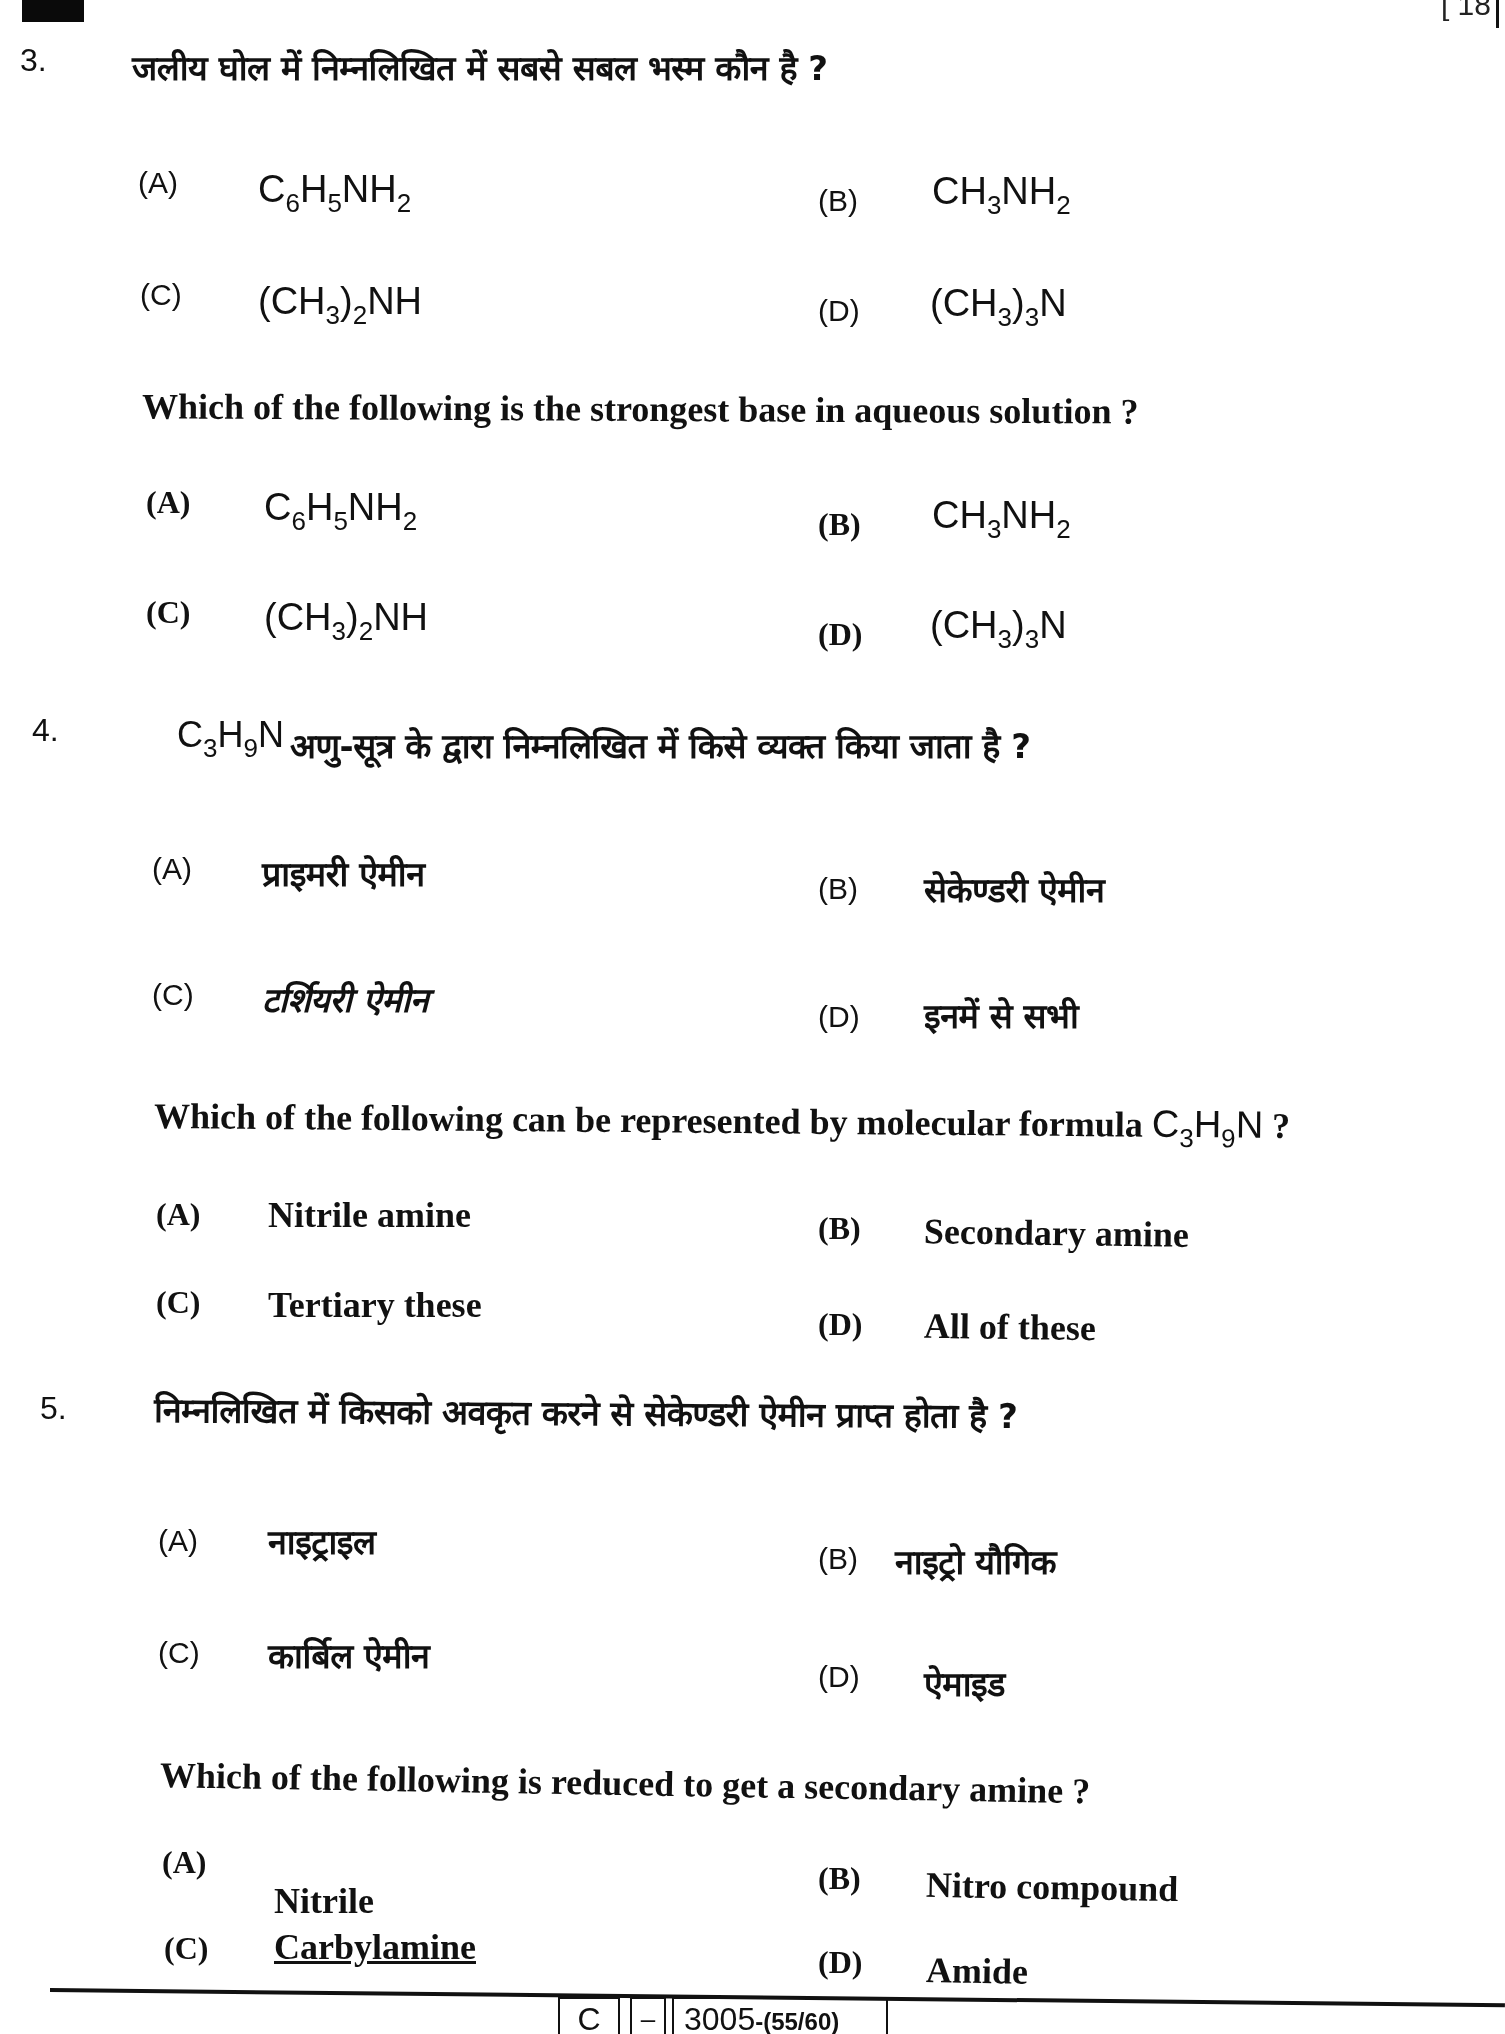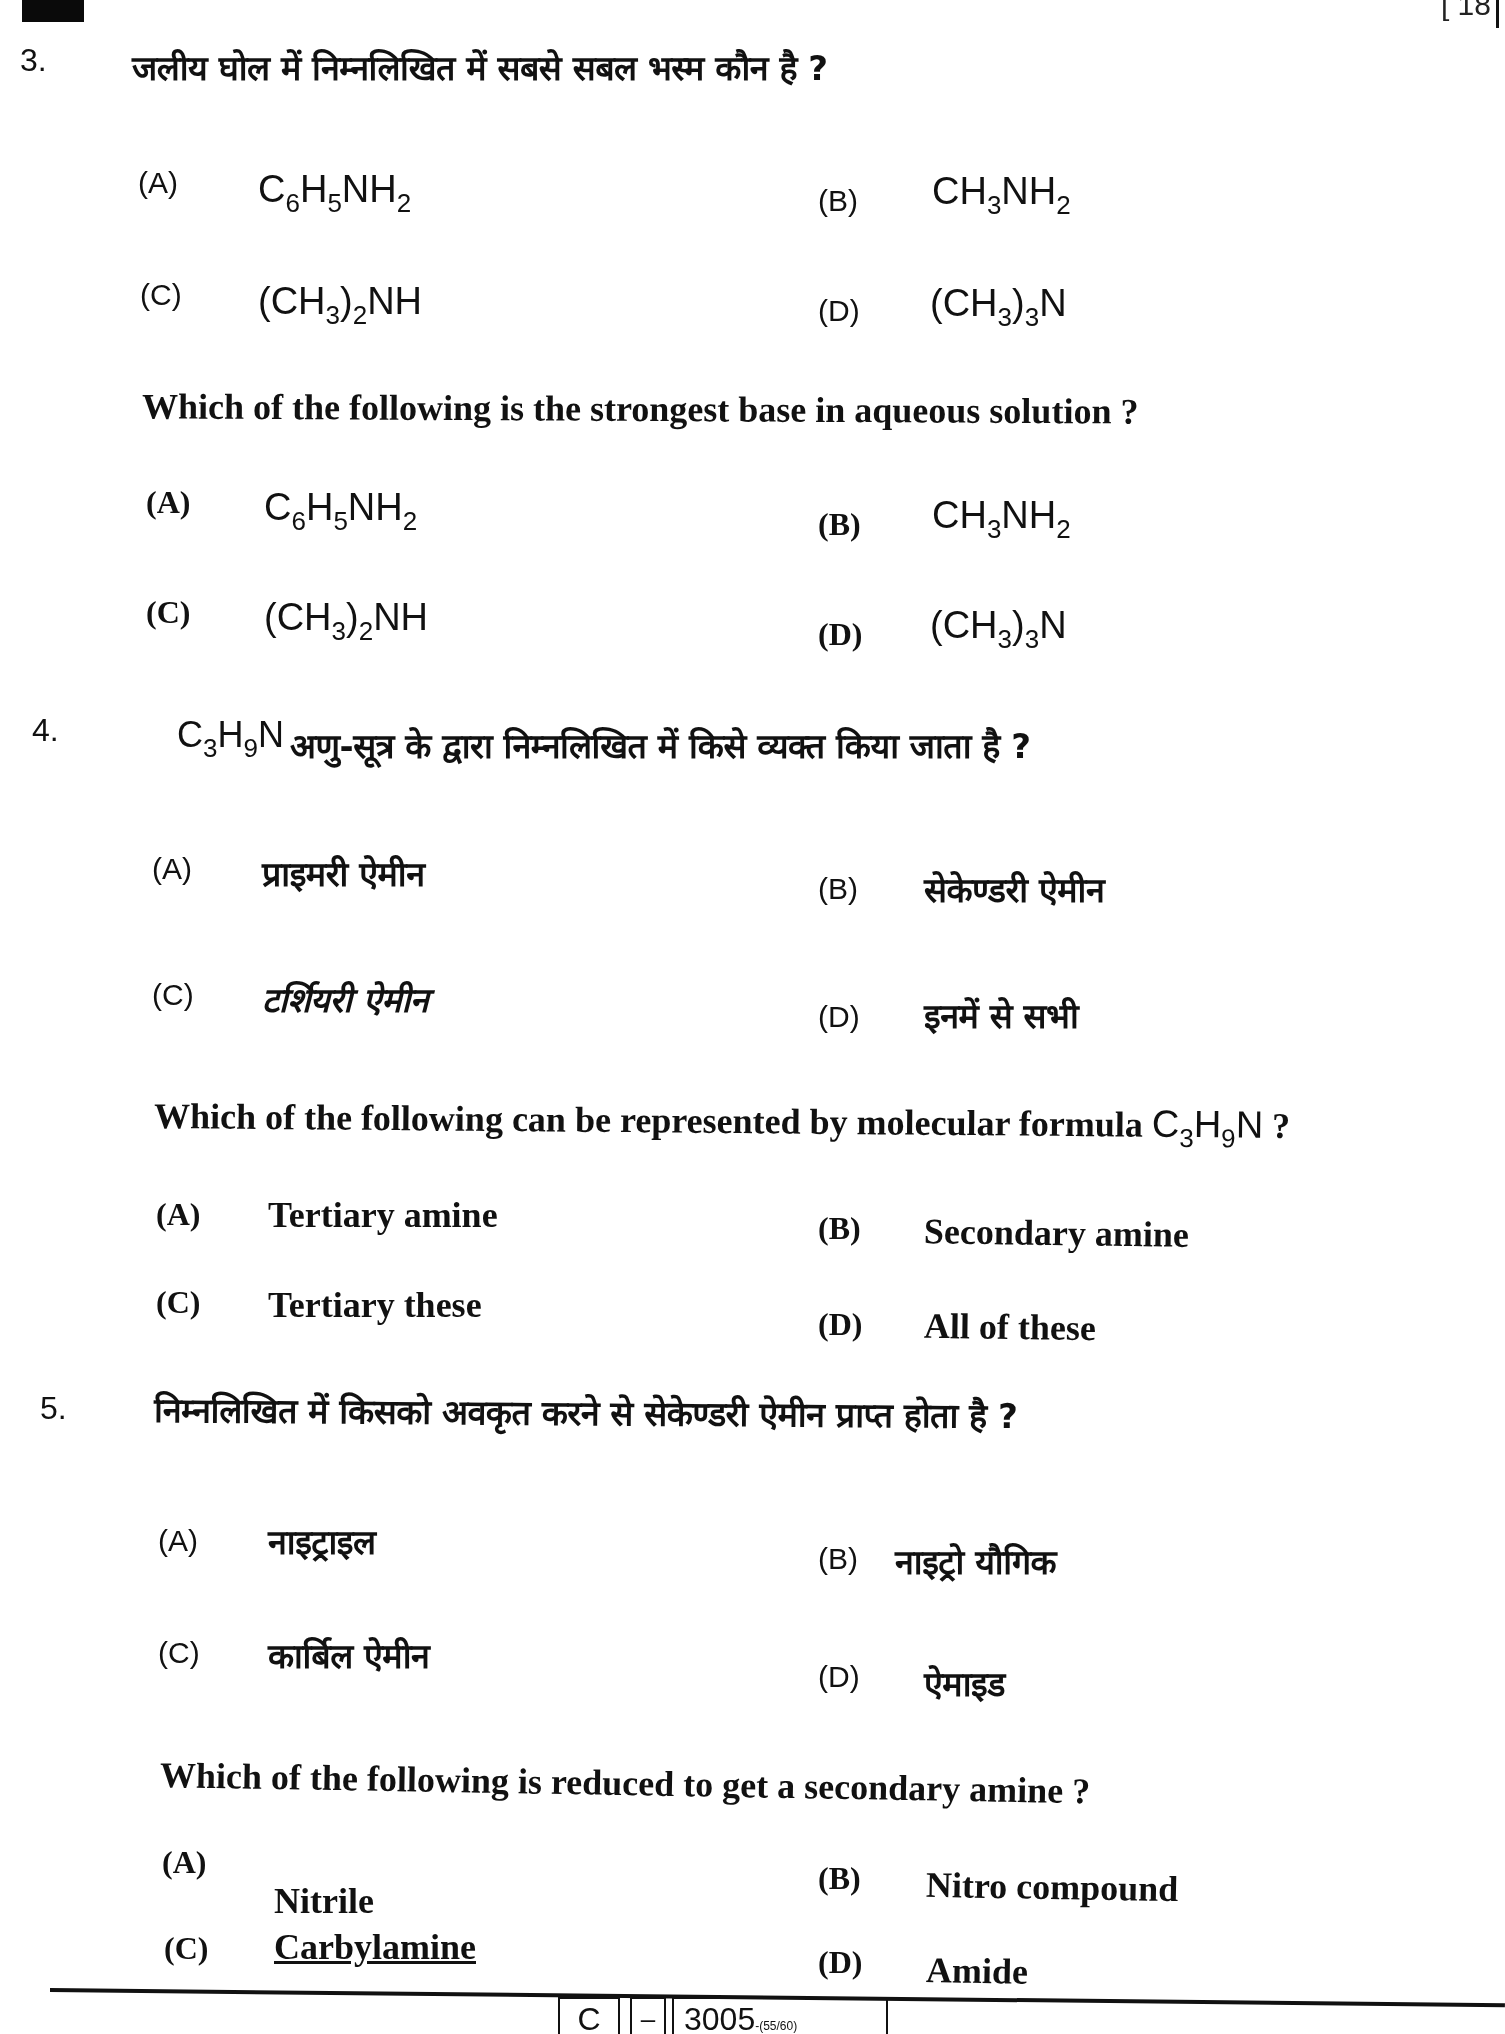--- a/index.html
+++ b/index.html
@@ -14,21 +14,21 @@
   .qnum { font-family:"Liberation Sans",sans-serif; font-size:32px; }
   .hindi { font-family:"DejaVu Sans","Liberation Sans",sans-serif; font-size:34px; font-weight:bold; letter-spacing:-0.5px; }
   .eng { font-family:"Liberation Serif","DejaVu Serif",serif; font-size:36px; font-weight:bold; }
   .opt-label { font-family:"Liberation Sans",sans-serif; font-size:30px; }
   .opt-label.eng-l { font-family:"Liberation Serif",serif; font-size:32px; font-weight:bold; }
   .formula { font-family:Liberation Sans, sans-serif; font-size:38px; }
   .formula sub { font-size:26px; vertical-align:-10px; line-height:0; }
   .opt-text-en { font-family:"Liberation Serif",serif; font-size:36px; font-weight:bold; }
   .footer-line { position:absolute; left:50px; top:1988px; width:1455px; height:4px; background:#111; transform:rotate(0.6deg); transform-origin:left center; }
   .code-box { position:absolute; top:1997px; height:40px; border:2px solid #111; border-bottom:none; font-family:"Liberation Sans",sans-serif; font-size:32px; line-height:40px; text-align:center; }
-  .code-box small { font-size:12px; font-weight:normal; }
+  .code-box small { font-size:24px; font-weight:bold; }
 </style>
 </head>
 <body>
 
 <div class="corner-mark"></div>
 <div class="page-no">[ 18</div>
 <div class="page-bracket"></div>
 
 <div class="abs qnum" style="left:20px;top:42px;">3.</div>
 <div class="abs hindi" style="left:132px;top:44px;">जलीय घोल में निम्नलिखित में सबसे सबल भस्म कौन है ?</div>
@@ -62,21 +62,21 @@
 <div class="abs opt-label" style="left:818px;top:872px;">(B)</div>
 <div class="abs hindi" style="left:924px;top:866px;">सेकेण्डरी ऐमीन</div>
 <div class="abs opt-label" style="left:152px;top:978px;">(C)</div>
 <div class="abs hindi" style="left:262px;top:976px;font-style:italic;">टर्शियरी ऐमीन</div>
 <div class="abs opt-label" style="left:818px;top:1000px;">(D)</div>
 <div class="abs hindi" style="left:924px;top:992px;">इनमें से सभी</div>
 
 <div class="abs eng" style="left:154px;top:1094px;transform:rotate(0.5deg);transform-origin:left center;"><span>Which of the following can be represented by molecular formula</span> <span class="formula" style="font-weight:normal;"><span>C</span><sub>3</sub><span>H</span><sub>9</sub><span>N</span></span> <span>?</span></div>
 
 <div class="abs opt-label eng-l" style="left:156px;top:1196px;">(A)</div>
-<div class="abs opt-text-en" style="left:268px;top:1194px;">Tertiary amine</div>
+<div class="abs opt-text-en" style="left:268px;top:1194px;">Nitrile amine</div>
 <div class="abs opt-label eng-l" style="left:818px;top:1210px;">(B)</div>
 <div class="abs opt-text-en" style="left:924px;top:1212px;transform:rotate(0.8deg);">Secondary amine</div>
 <div class="abs opt-label eng-l" style="left:156px;top:1284px;">(C)</div>
 <div class="abs opt-text-en" style="left:268px;top:1284px;">Tertiary these</div>
 <div class="abs opt-label eng-l" style="left:818px;top:1306px;">(D)</div>
 <div class="abs opt-text-en" style="left:924px;top:1306px;transform:rotate(0.8deg);">All of these</div>
 
 <div class="abs qnum" style="left:40px;top:1390px;">5.</div>
 <div class="abs hindi" style="left:154px;top:1386px;transform:rotate(0.4deg);transform-origin:left center;">निम्नलिखित में किसको अवकृत करने से सेकेण्डरी ऐमीन प्राप्त होता है ?</div>
 

